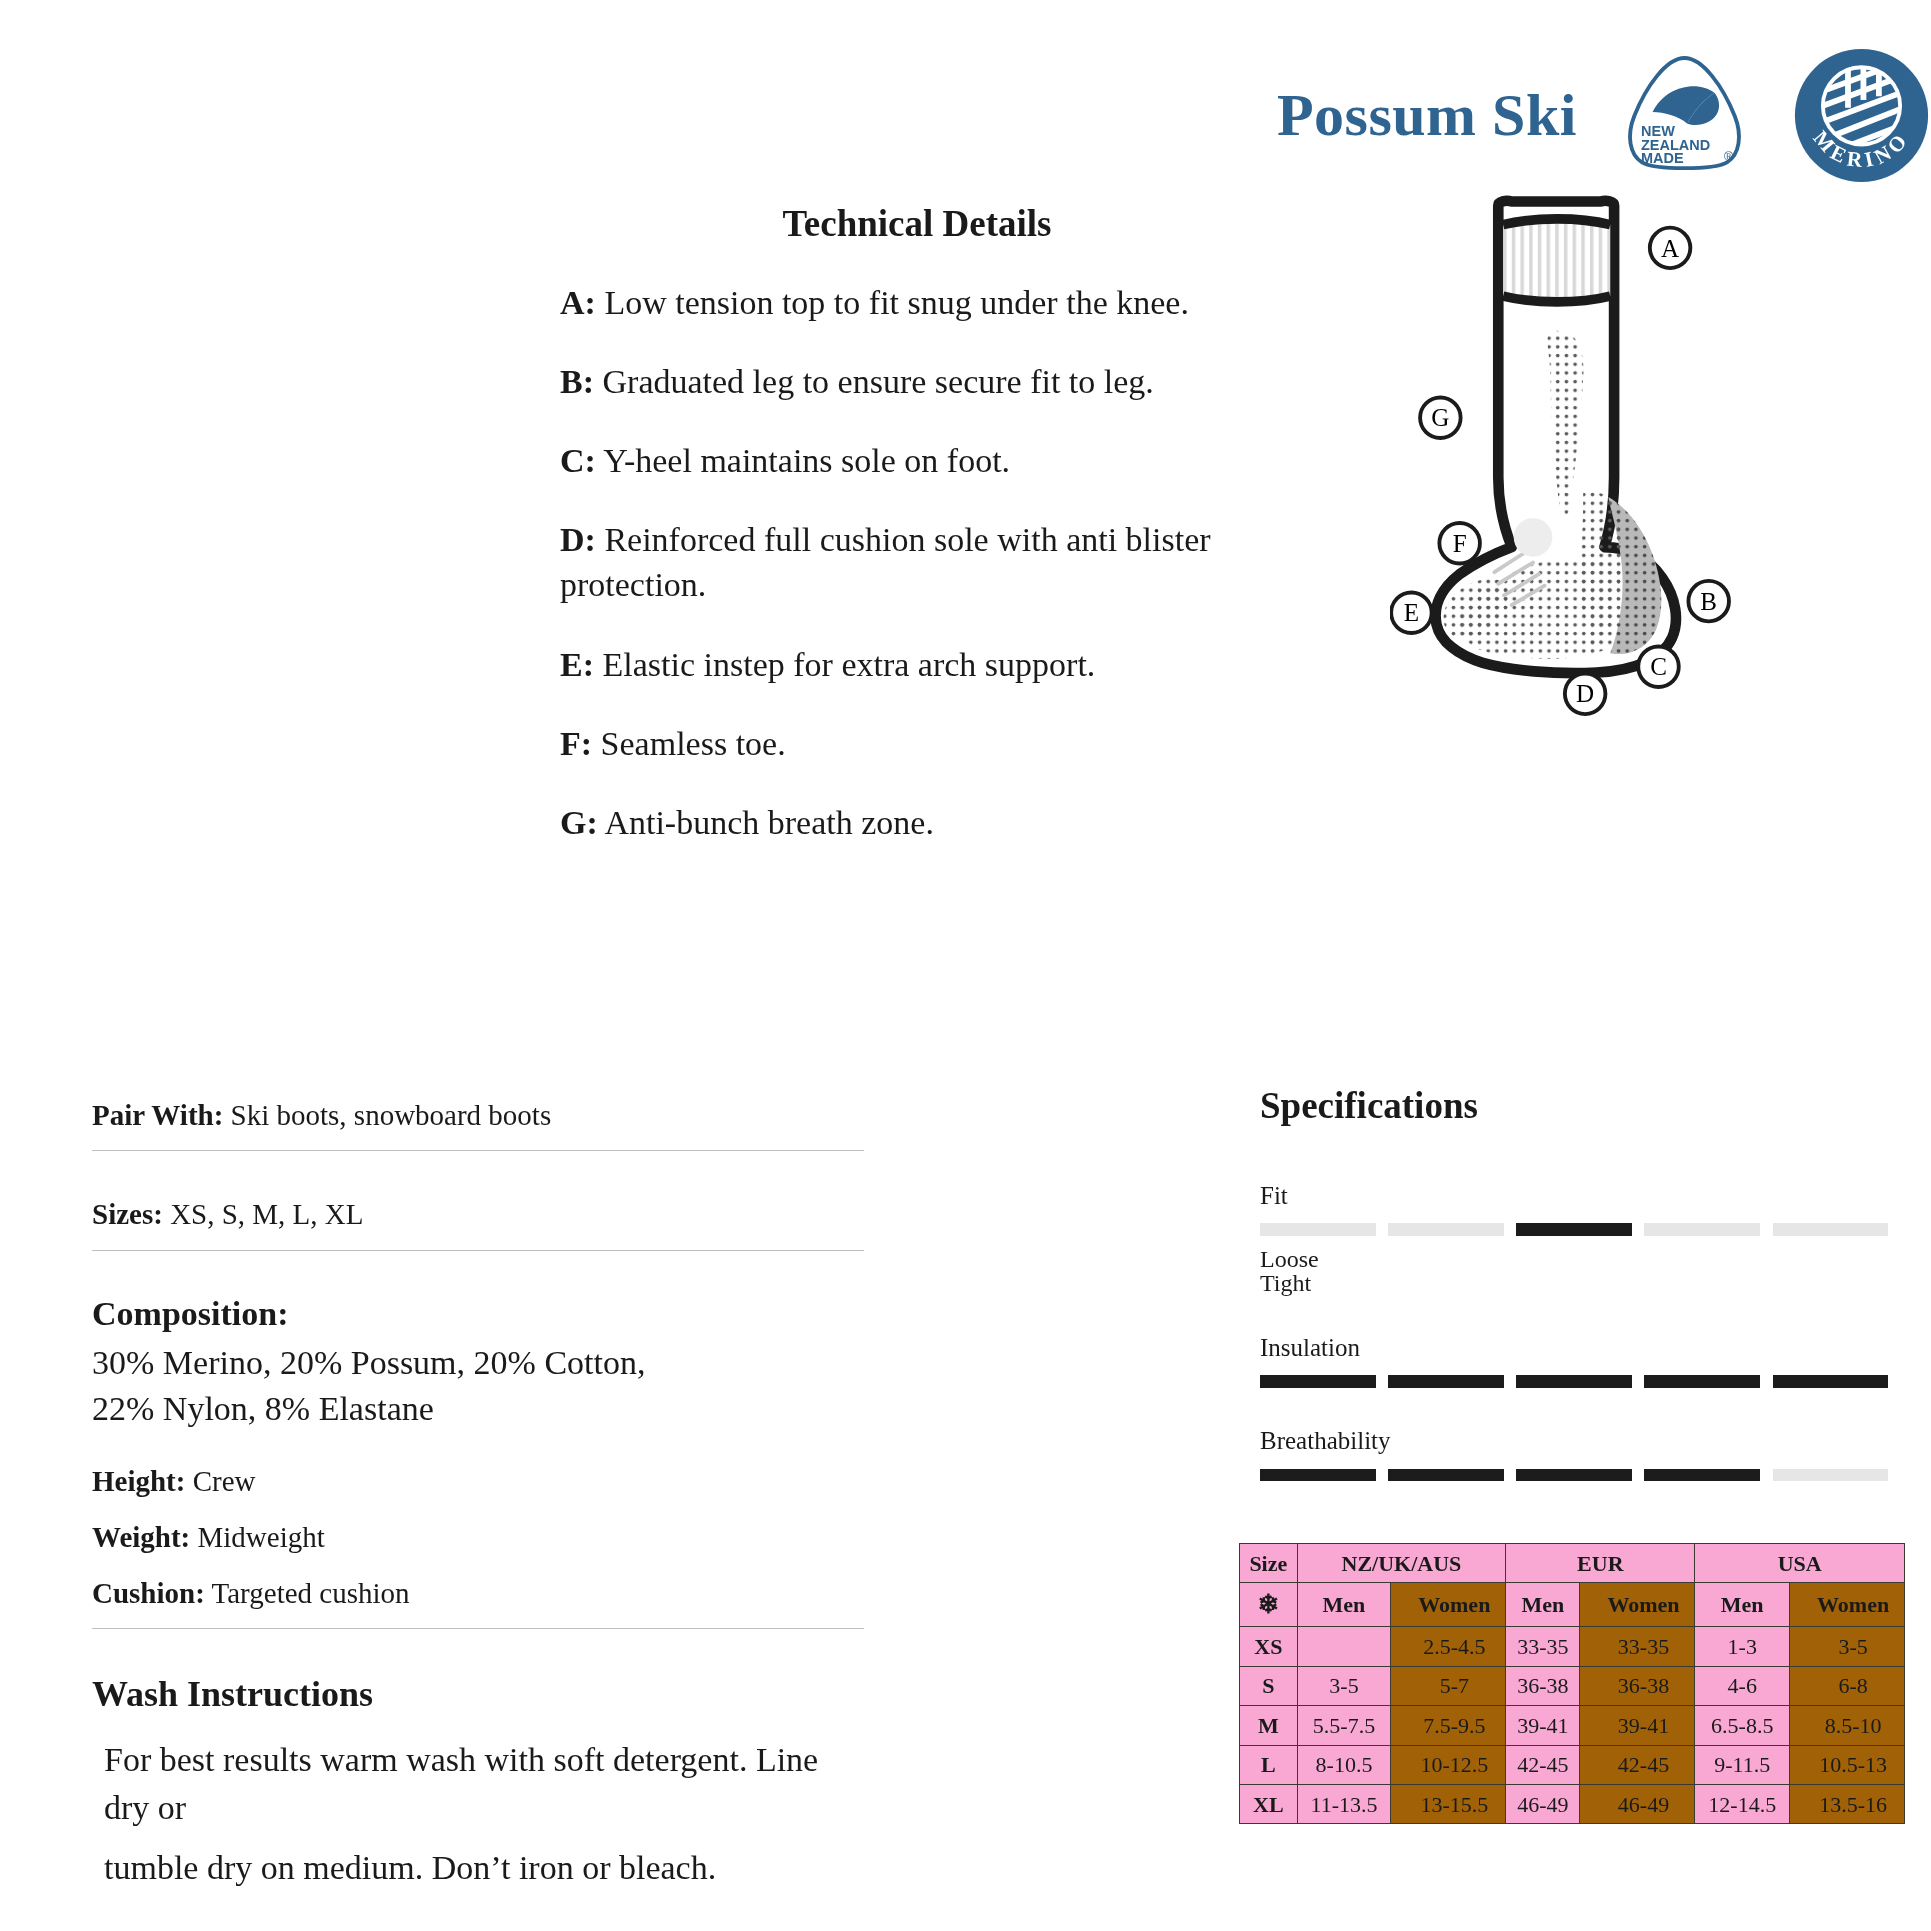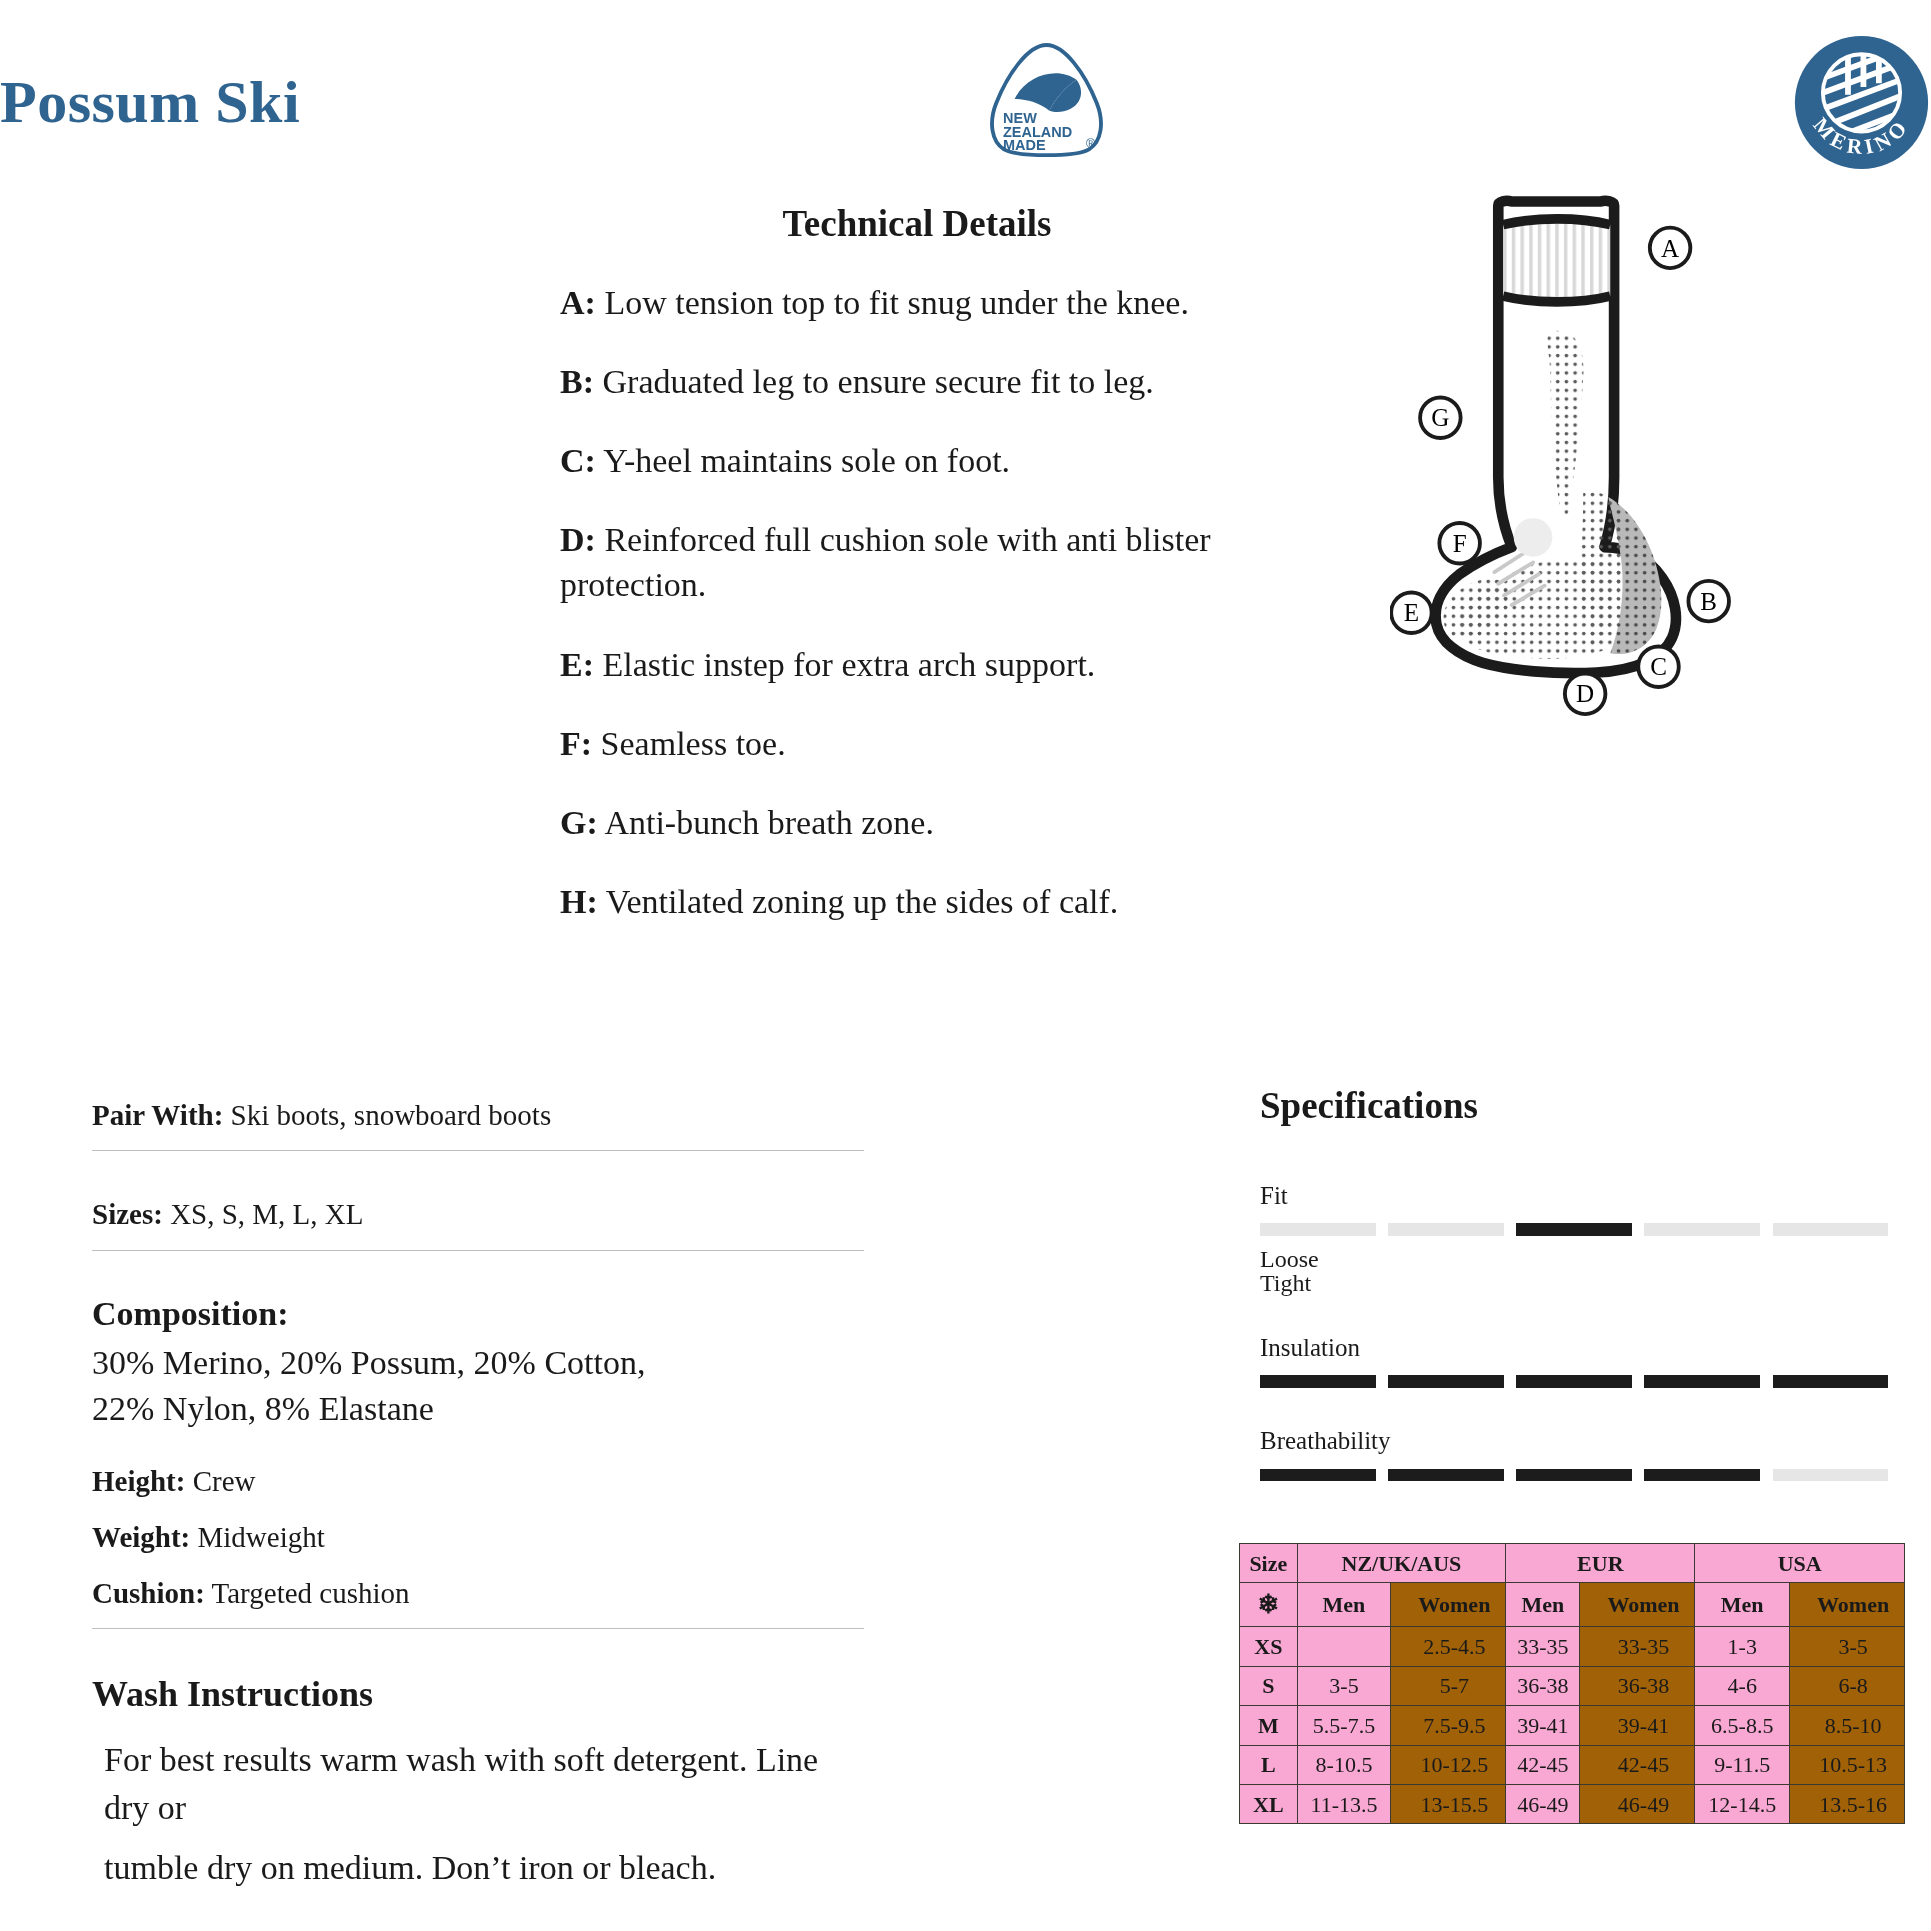--- a/index.html
+++ b/index.html
@@ -12,27 +12,27 @@
     height: 1931px;
     font-family: "Liberation Serif", "DejaVu Serif", serif;
     color: #1a1a1a;
     position: relative;
     overflow: hidden;
   }
 
   
   .header {
     position: absolute;
-    top: 39px;
+    top: 52px;
     left: 0;
     width: 1931px;
     height: 126px;
     display: flex;
     align-items: center;
-    justify-content: space-between;
+    justify-content: flex-end;
     gap: 37px;
   }
   .product-title {
     font-size: 60px;
     font-weight: bold;
     color: #2f6491;
     letter-spacing: 0.5px;
     line-height: 1;
     white-space: nowrap;
   }
@@ -259,24 +259,20 @@
     <span>Elastic instep for extra arch support.</span>
   </p>
   <p class="tech-item">
     <span class="tech-key">F:</span>
     <span>Seamless toe.</span>
   </p>
   <p class="tech-item">
     <span class="tech-key">G:</span>
     <span>Anti-bunch breath zone.</span>
   </p>
-  <p class="tech-item">
-    <span class="tech-key">H:</span>
-    <span>Ventilated zoning up the sides of calf.</span>
-  </p>
 </div>
 
 <div class="sock-figure">
   <svg width="454" height="695" viewBox="0 0 470 720">
     <defs>
       <pattern id="dotsLight" width="9" height="9" patternUnits="userSpaceOnUse">
         <circle cx="2.6" cy="2.6" r="1.9" fill="#5a5a5a"></circle>
       </pattern>
       <pattern id="dotsDark" width="9" height="9" patternUnits="userSpaceOnUse">
         <rect width="9" height="9" fill="#b9b9b9"></rect>

